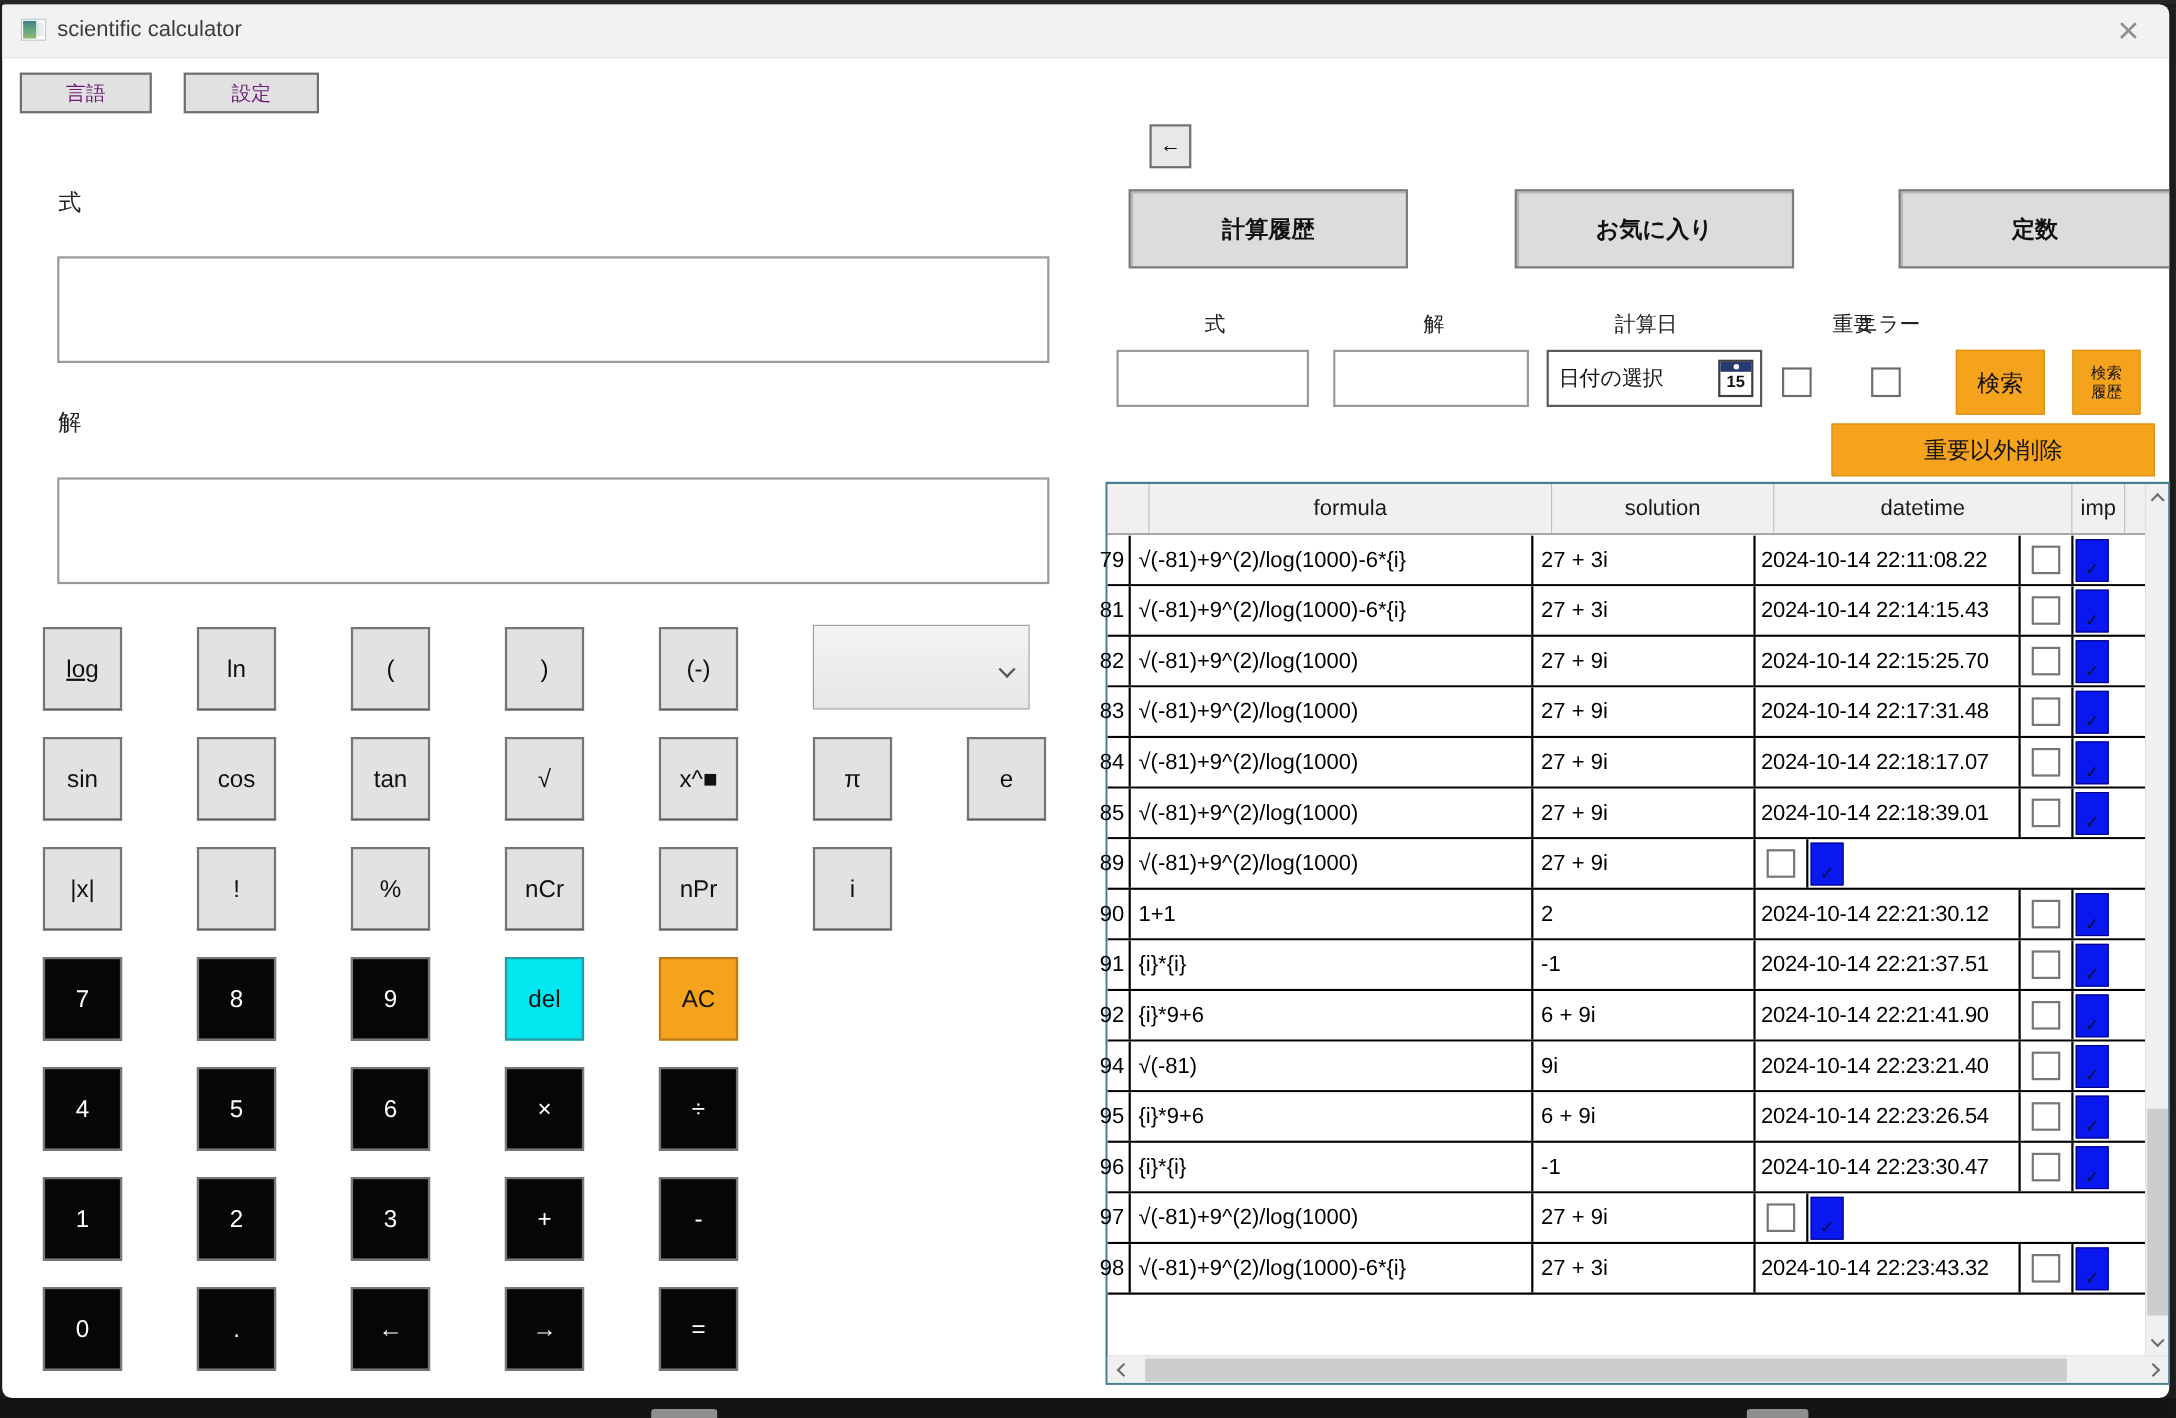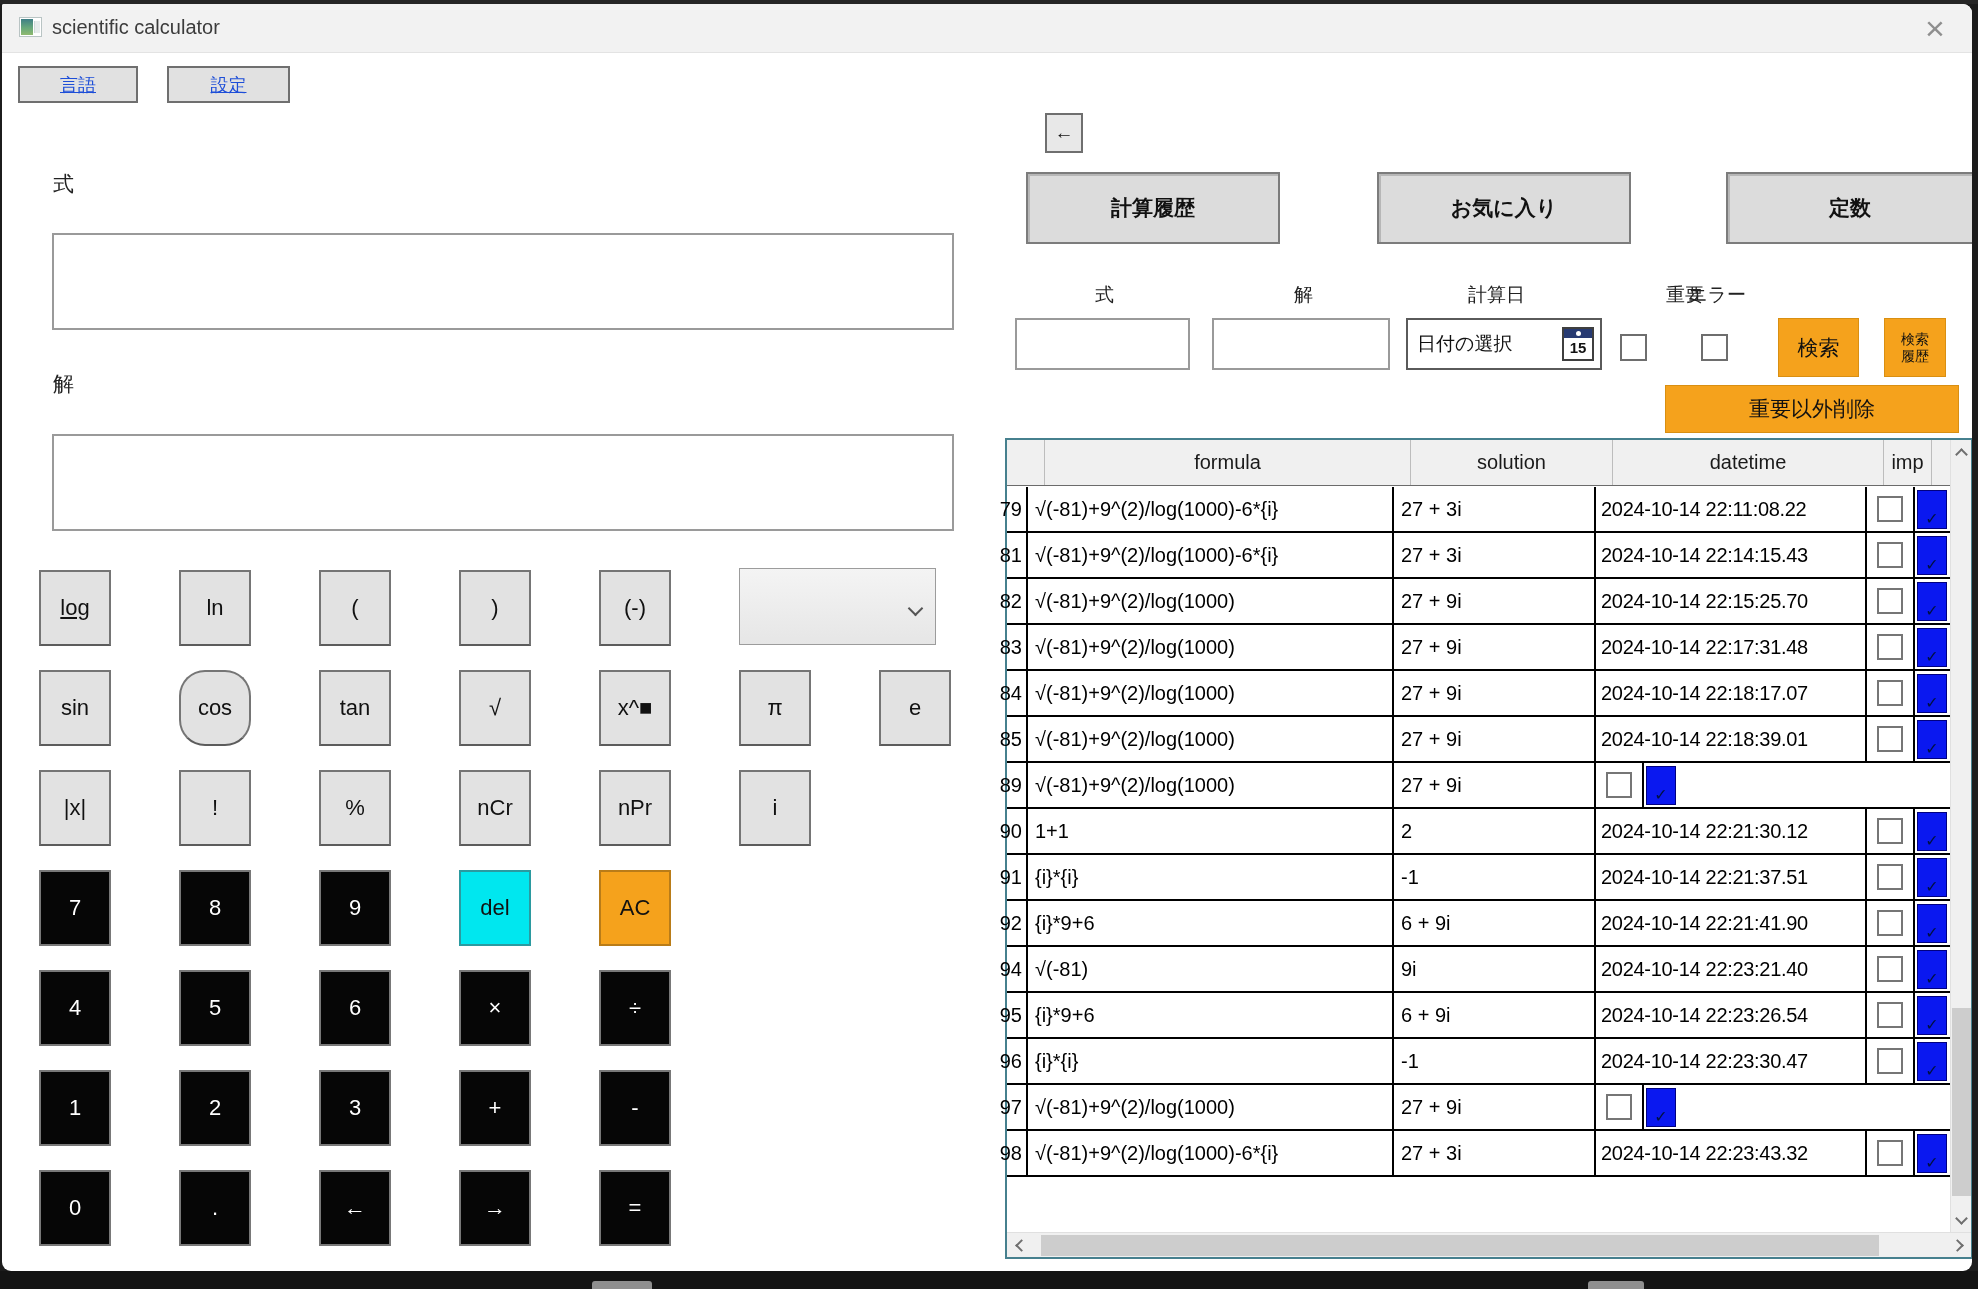--- a/index.html
+++ b/index.html
@@ -25,22 +25,22 @@
   .app-icon .p1 { position:absolute; left:1px; top:1px; width:12px; height:16px;
                   background:linear-gradient(180deg,#3f7f86 0%, #67a87b 55%, #8fba6f 100%); }
   .app-icon .p2 { position:absolute; left:14px; top:3px; width:6px; height:12px; background:#e7ecec;
                   border-left:1px solid #cfd8d8; }
   .title-text { position:absolute; left:50px; top:12px; font-size:20px; color:#3c3c3c; }
   .close-btn { position:absolute; right:14px; top:6px; width:46px; height:38px; text-align:center;
                font-size:34px; line-height:36px; color:#8f8f8f; cursor:pointer; }
 
   
   .menu-btn { position:absolute; top:62px; height:37px; background:#e1e1e1;
-              border:2px solid #6f6f6f; font-size:18px; color:#1d4ed8; text-align:right;
-              display:flex; align-items:center; justify-content:center;text-decoration:underline; }
+              border:2px solid #6f6f6f; font-size:18px; color:#701a75; text-align:right;
+              display:flex; align-items:center; justify-content:center; }
   .menu-btn.lang { left:16px; width:120px; }
   .menu-btn.settings { left:165px; width:123px; }
 
   
   .io-label { position:absolute; font-size:21px; color:#222; }
   .lbl-formula { left:51px; top:166px; }
   .lbl-solution { left:51px; top:366px; }
   .io-box { position:absolute; left:50px; width:902px; height:97px; background:#fff;
             border:2px solid #9a9a9a; font-size:20px; padding:6px; resize:none;
             font-family:"Liberation Sans", sans-serif; }
@@ -117,21 +117,21 @@
                display:flex; align-items:center; justify-content:center; }
   .h-num { width:38px; } .h-formula { width:366px; } .h-solution { width:202px; }
   .h-datetime { width:271px; } .h-imp { width:48px; } .h-act { width:18px; border-right:none !important; }
 
   .rows { position:absolute; left:0; top:47px; width:943px; }
   .trow { display:flex; height:46px; border-bottom:2px solid #000; background:#fff; }
   .trow .tc { border-right:2px solid #000; font-size:20px; color:#000; display:flex; align-items:center; }
   .c-num { width:21px; justify-content:flex-end; padding-right:4px; }
   .c-formula { width:366px; padding-left:7px; }
   .c-solution { width:202px; padding-left:7px; }
-  .c-datetime { width:271px; padding-left:5px; letter-spacing:-0.3px; }
+  .c-datetime { width:241px; padding-left:5px; letter-spacing:-0.3px; }
   .c-imp { width:48px; justify-content:center; }
   .c-act { width:18px; border-right:none !important; position:relative; overflow:visible; }
   .row-cb { width:26px; height:26px; background:#fff; border:2px solid #767676; cursor:pointer; }
   .act-btn { position:absolute; left:2px; top:3px; width:30px; height:39px; background:#0a18f0;
              border:1px solid #000080; color:#00113f; font-size:16px; display:flex;
              align-items:flex-end; justify-content:center; cursor:pointer; z-index:1; }
 
   .vscroll { position:absolute; right:0; top:0; width:21px; height:792px; background:#f0f0f0;
              border-left:1px solid #e0e0e0; z-index:2; }
   .vscroll .arr { position:absolute; left:0; width:100%; height:24px; display:flex;
@@ -175,21 +175,21 @@
     <div class="calc-combo">
       <span></span>
       <span class="chev down"></span>
     </div>
   <div class="calc-key gray" style="grid-area: 1 / 1; text-decoration: underline;">log</div>
       <div class="calc-key gray" style="grid-area: 1 / 2;">ln</div>
       <div class="calc-key gray" style="grid-area: 1 / 3;">(</div>
       <div class="calc-key gray" style="grid-area: 1 / 4;">)</div>
       <div class="calc-key gray" style="grid-area: 1 / 5;">(-)</div>
       <div class="calc-key gray" style="grid-area: 2 / 1;">sin</div>
-      <div class="calc-key gray" style="grid-area: 2 / 2; border-radius: 26px;">cos</div>
+      <div class="calc-key gray" style="grid-area: 2 / 2;">cos</div>
       <div class="calc-key gray" style="grid-area: 2 / 3;">tan</div>
       <div class="calc-key gray" style="grid-area: 2 / 4;">√</div>
       <div class="calc-key gray" style="grid-area: 2 / 5;">x^■</div>
       <div class="calc-key gray" style="grid-area: 2 / 6;">π</div>
       <div class="calc-key gray" style="grid-area: 2 / 7;">e</div>
       <div class="calc-key gray" style="grid-area: 3 / 1;">|x|</div>
       <div class="calc-key gray" style="grid-area: 3 / 2;">!</div>
       <div class="calc-key gray" style="grid-area: 3 / 3;">%</div>
       <div class="calc-key gray" style="grid-area: 3 / 4;">nCr</div>
       <div class="calc-key gray" style="grid-area: 3 / 5;">nPr</div>

